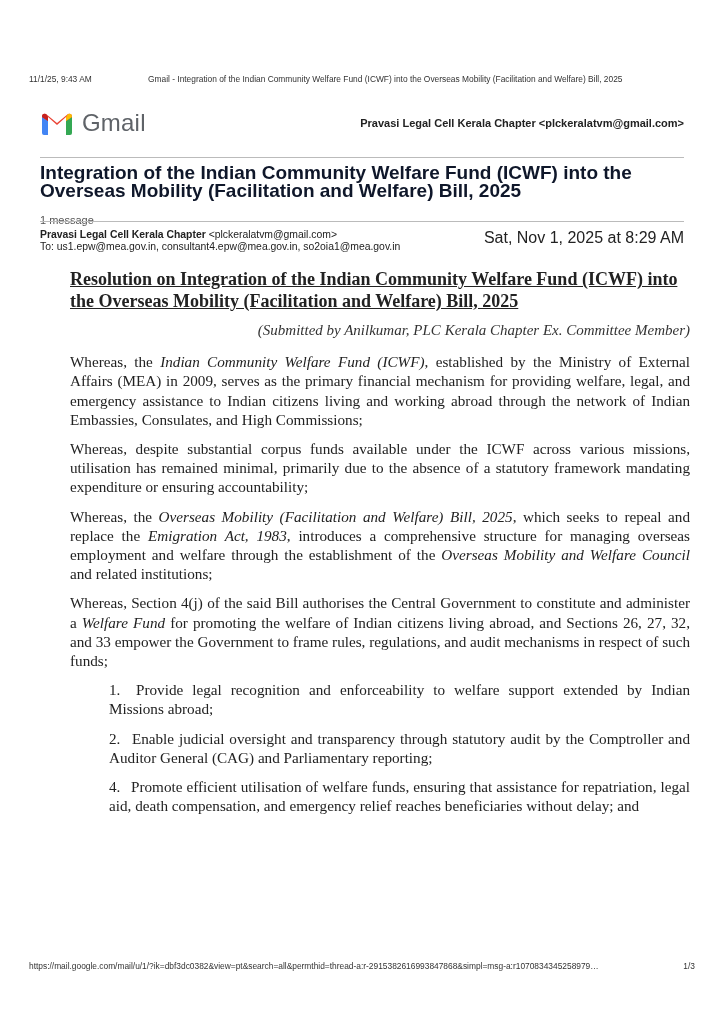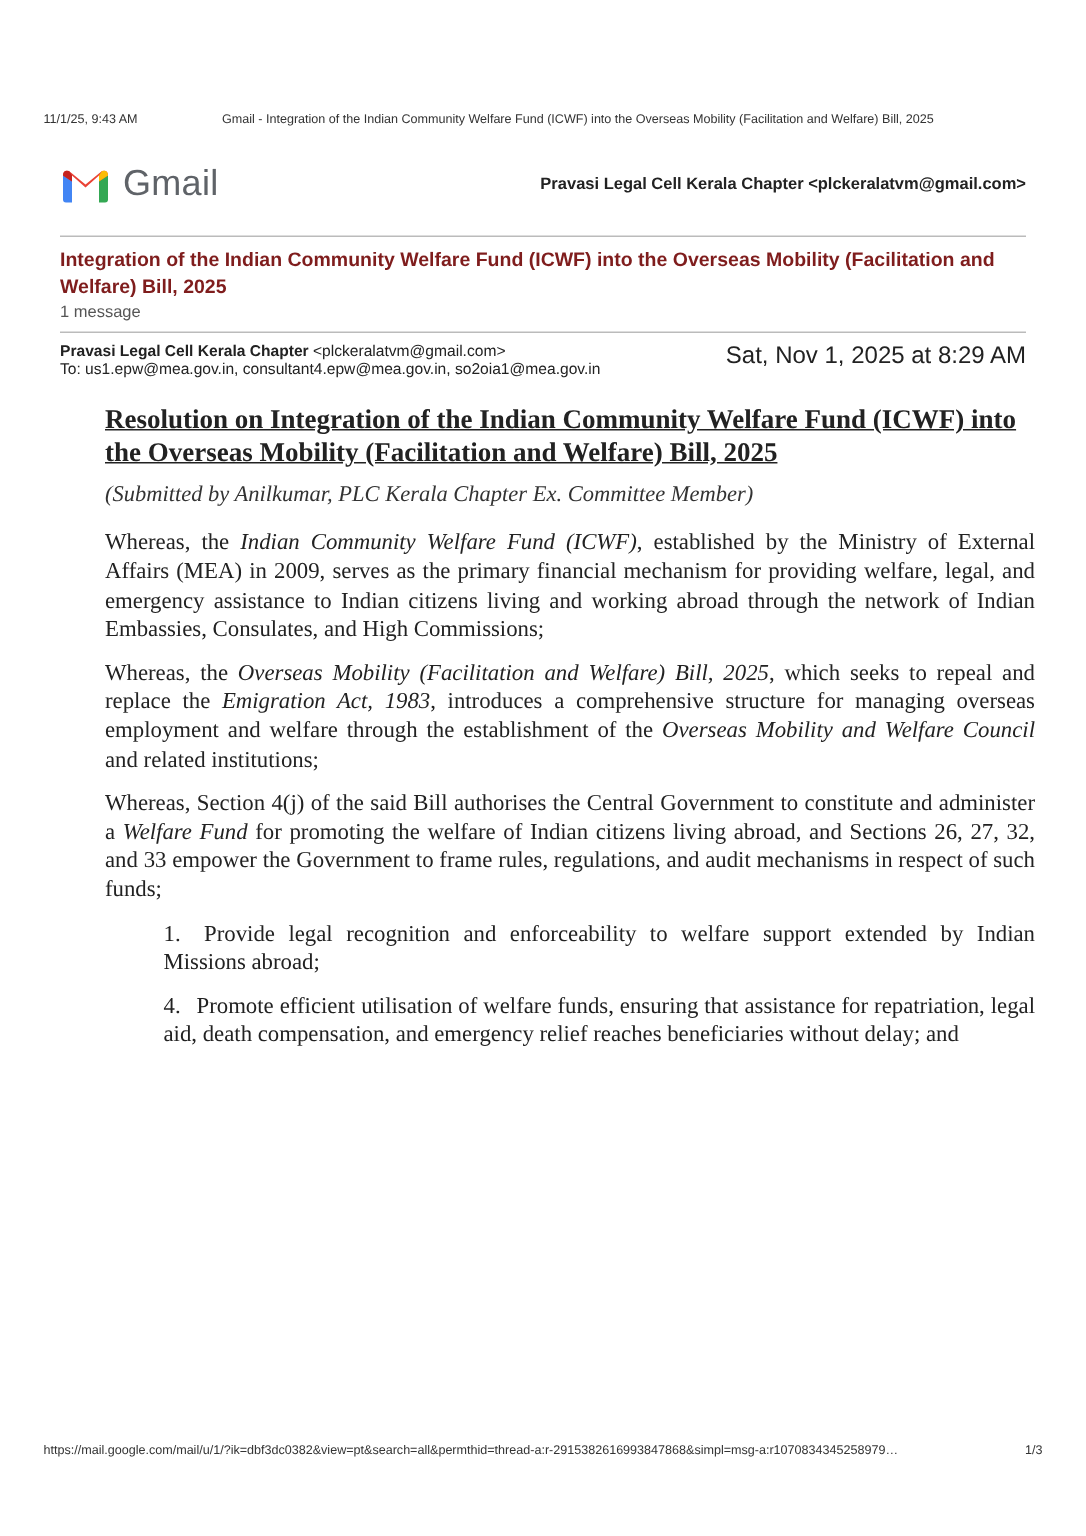--- a/index.html
+++ b/index.html
@@ -12,31 +12,31 @@
   .print-header .pt { position: absolute; left: 148px; }
 
   .logo { position: absolute; top: 109px; left: 40px; height: 28px; display: flex; align-items: flex-end; }
   .logo svg { width: 34px; height: 26px; }
   .logo .word { margin-left: 8px; font-size: 24px; color: #5f6368; letter-spacing: 0.2px; }
 
   .account { position: absolute; top: 117px; right: 40px; font-size: 11px; font-weight: bold; color: #222; }
 
   .rule { position: absolute; left: 40px; width: 644px; height: 1px; background: #bbb; }
 
-  .subject { position: absolute; top: 164px; left: 40px; width: 650px; font-size: 13px; font-weight: bold; color: #7f1d1d; line-height: 18px; }
-  .msgcount { position: absolute; top: 202px; left: 40px; font-size: 11px; color: #555; }
+  .subject { position: absolute; top: 164px; left: 40px; width: 650px; font-size: 19px; font-weight: bold; color: #0f172a; line-height: 18px; }
+  .msgcount { position: absolute; top: 214px; left: 40px; font-size: 11px; color: #555; }
 
   .from { position: absolute; top: 229px; left: 40px; font-size: 10.4px; color: #222; }
   .from b { font-weight: bold; }
   .date { position: absolute; top: 229px; right: 40px; font-size: 16px; color: #222; }
   .to { position: absolute; top: 241px; left: 40px; font-size: 10.4px; color: #222; }
 
   .body { position: absolute; top: 268px; left: 70px; width: 620px; font-size: 15.2px; line-height: 19.2px; color: #222; text-align: justify; }
   .title { font-size: 18px; font-weight: bold; text-decoration: underline; line-height: 22px; text-align: left; margin: 0; }
-  .submitted { text-align: left; font-style: italic; color: #333; margin: 9px 0 12px 0; font-size: 15px; }
+  .submitted { text-align: right; font-style: italic; color: #333; margin: 9px 0 12px 0; font-size: 15px; }
   .para { margin: 0 0 10px 0; }
   .para b { font-weight: normal; }
   .items { margin: 0 0 0 39px; }
   .item { margin: 0 0 10px 0; }
   .item .n { display: inline-block; width: 18px; }
 
   .footer { position: absolute; top: 961px; left: 29px; width: 666px; font-size: 8.4px; color: #333; }
   .footer .url { position: absolute; left: 0; }
   .footer .pg { position: absolute; right: 0; }
 </style>
@@ -74,28 +74,30 @@
 </div>
 <div class="date sans">Sat, Nov 1, 2025 at 8:29 AM</div>
 <div class="to sans">To: us1.epw@mea.gov.in, consultant4.epw@mea.gov.in, so2oia1@mea.gov.in</div>
 
 <div class="body serif">
   <p class="title">Resolution on Integration of the Indian Community Welfare Fund (ICWF) into the Overseas Mobility (Facilitation and Welfare) Bill, 2025</p>
   <p class="submitted">(Submitted by Anilkumar, PLC Kerala Chapter Ex. Committee Member)</p>
 
   <p class="para"><b>Whereas</b><span>, the </span><i>Indian Community Welfare Fund (ICWF)</i><span>, established by the Ministry of External Affairs (MEA) in 2009, serves as the primary financial mechanism for providing welfare, legal, and emergency assistance to Indian citizens living and working abroad through the network of Indian Embassies, Consulates, and High Commissions;</span></p>
 
+  <p class="para"><b>Whereas</b><span>, despite substantial corpus funds available under the ICWF across various missions, utilisation has remained minimal, primarily due to the absence of a statutory framework mandating expenditure or ensuring accountability;</span></p>
 
   <p class="para"><b>Whereas</b><span>, the </span><i>Overseas Mobility (Facilitation and Welfare) Bill, 2025</i><span>, which seeks to repeal and replace the </span><i>Emigration Act, 1983</i><span>, introduces a comprehensive structure for managing overseas employment and welfare through the establishment of the </span><i>Overseas Mobility and Welfare Council</i><span> and related institutions;</span></p>
 
   <p class="para"><b>Whereas</b><span>, Section 4(j) of the said Bill authorises the Central Government to constitute and administer a </span><i>Welfare Fund</i><span> for promoting the welfare of Indian citizens living abroad, and Sections 26, 27, 32, and 33 empower the Government to frame rules, regulations, and audit mechanisms in respect of such funds;</span></p>
 
 
   <div class="items">
     <p class="item"><span class="n">1.</span> <span>Provide legal recognition and enforceability to welfare support extended by Indian Missions abroad;</span></p>
+    <p class="item"><span class="n">2.</span> <span>Enable judicial oversight and transparency through statutory audit by the Comptroller and Auditor General (CAG) and Parliamentary reporting;</span></p>
     <p class="item"><span class="n">4.</span> <span>Promote efficient utilisation of welfare funds, ensuring that assistance for repatriation, legal aid, death compensation, and emergency relief reaches beneficiaries without delay; and</span></p>
   </div>
 </div>
 
 <div class="footer sans">
   <span class="url">https://mail.google.com/mail/u/1/?ik=dbf3dc0382&amp;view=pt&amp;search=all&amp;permthid=thread-a:r-2915382616993847868&amp;simpl=msg-a:r1070834345258979…</span>
   <span class="pg">1/3</span>
 </div>
 
 </body></html>

